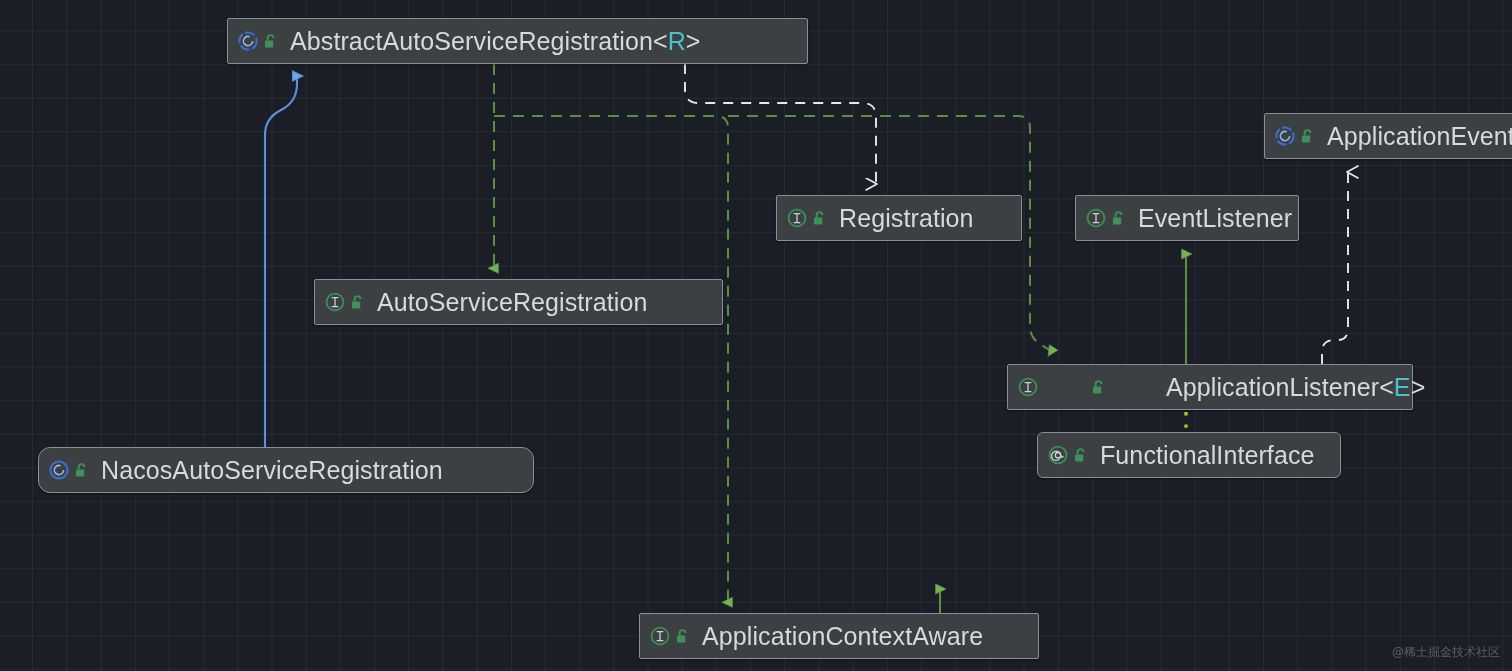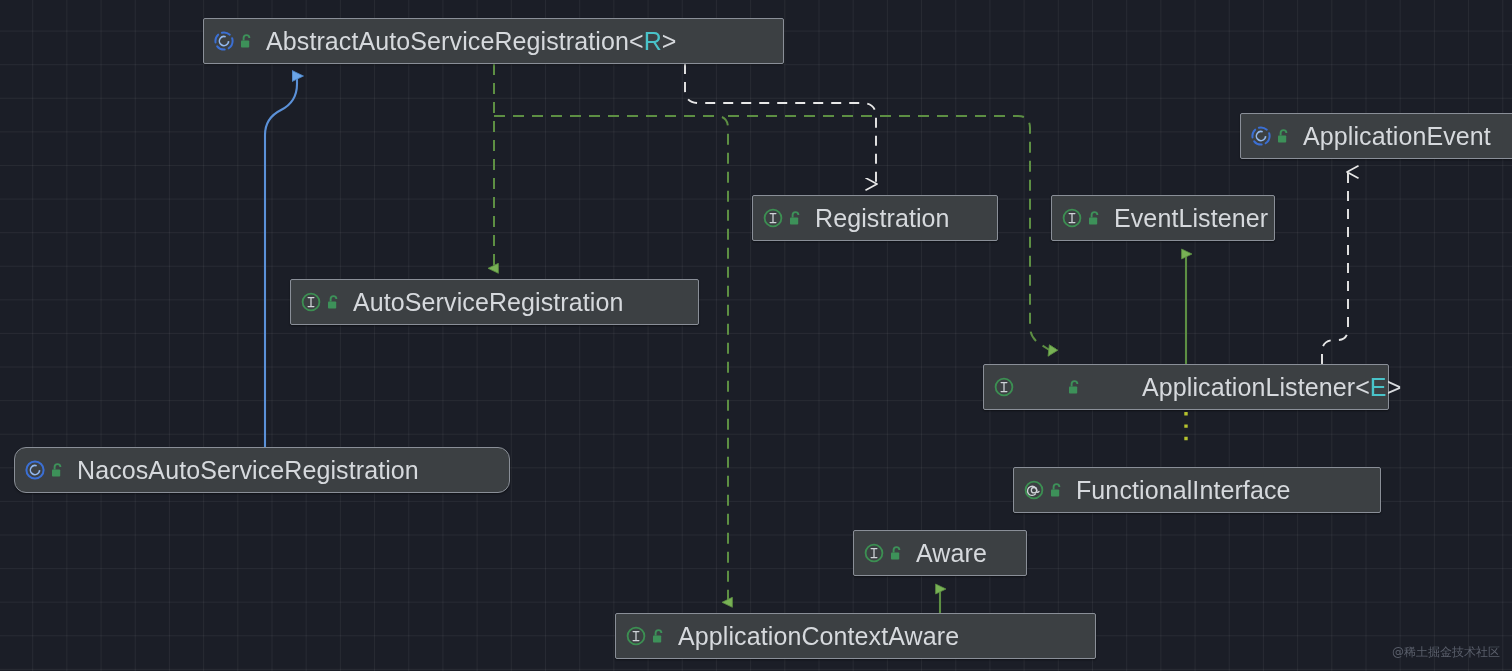--- a/index.html
+++ b/index.html
@@ -31,20 +31,21 @@
     box-sizing: border-box;
     display: flex;
     align-items: center;
     background: #3c4043;
     border: 1px solid #8a8f98;
     border-radius: 2px;
     height: 46px;
     padding: 0 14px 0 9px;
     white-space: nowrap;
     box-shadow: 0 1px 2px rgba(0,0,0,0.45);
+    margin-left: 24px;
   }
   .node .ico {
     flex: 0 0 auto;
     width: 22px;
     height: 22px;
     margin-right: 3px;
     display: block;
   }
   .node .lockico {
     flex: 0 0 auto;
@@ -196,47 +197,36 @@
       <circle cx="11" cy="11" r="8.6" fill="none" stroke="#3b6fd4" stroke-width="2"></circle>
       <circle cx="11" cy="11" r="4.6" fill="none" stroke="#93b8ee" stroke-width="1.6" stroke-dasharray="20,5.5" transform="rotate(35 11 11)"></circle>
     </svg>
     <svg class="lockico" viewBox="0 0 17 17">
       <path d="M5.6,7.4 L5.6,5.0 A2.9,2.9 0 0 1 11.4,5.0" fill="none" stroke="#3d9159" stroke-width="1.9"></path>
       <rect x="3.0" y="7.4" width="8.2" height="7.1" rx="0.8" fill="#3d9159"></rect>
     </svg>
     <span class="label">NacosAutoServiceRegistration</span>
   </div>
 
-  <div class="node" style="left:1013px; top:467px; width:368px;">
+  <div class="node" style="left:1013px; top:432px; width:304px;border-radius:6px;">
     <svg class="ico" viewBox="0 0 22 22">
       <circle cx="11" cy="11" r="8.4" fill="none" stroke="#3c8f52" stroke-width="1.8"></circle>
       <circle cx="11" cy="11.2" r="2.7" fill="none" stroke="#cfd3d8" stroke-width="1.3"></circle>
       <path d="M13.7,11.2 L13.7,13.2 A2.0,2.0 0 0 0 16.0,12.4" fill="none" stroke="#cfd3d8" stroke-width="1.3" stroke-linecap="round"></path>
       <path d="M13.7,11.2 A4.6,4.6 0 1 0 12.6,14.9" fill="none" stroke="#cfd3d8" stroke-width="1.3" stroke-linecap="round"></path>
     </svg>
     <svg class="lockico" viewBox="0 0 17 17">
       <path d="M5.6,7.4 L5.6,5.0 A2.9,2.9 0 0 1 11.4,5.0" fill="none" stroke="#3d9159" stroke-width="1.9"></path>
       <rect x="3.0" y="7.4" width="8.2" height="7.1" rx="0.8" fill="#3d9159"></rect>
     </svg>
     <span class="label">FunctionalInterface</span>
   </div>
 
-  <div class="node" style="left:853px; top:530px; width:174px;">
-    <svg class="ico" viewBox="0 0 22 22">
-      <circle cx="11" cy="11" r="8.4" fill="none" stroke="#3c8f52" stroke-width="1.8"></circle>
-      <path d="M8.1,6.5 L13.9,6.5 M11,6.5 L11,15.5 M8.1,15.5 L13.9,15.5" stroke="#cfd3d8" stroke-width="1.25" fill="none" stroke-linecap="round"></path>
-    </svg>
-    <svg class="lockico" viewBox="0 0 17 17">
-      <path d="M5.6,7.4 L5.6,5.0 A2.9,2.9 0 0 1 11.4,5.0" fill="none" stroke="#3d9159" stroke-width="1.9"></path>
-      <rect x="3.0" y="7.4" width="8.2" height="7.1" rx="0.8" fill="#3d9159"></rect>
-    </svg>
-    <span class="label">Aware</span>
-  </div>
-
-  <div class="node" style="left:615px; top:613px; width:481px;">
+
+  <div class="node" style="left:615px; top:613px; width:400px;">
     <svg class="ico" viewBox="0 0 22 22">
       <circle cx="11" cy="11" r="8.4" fill="none" stroke="#3c8f52" stroke-width="1.8"></circle>
       <path d="M8.1,6.5 L13.9,6.5 M11,6.5 L11,15.5 M8.1,15.5 L13.9,15.5" stroke="#cfd3d8" stroke-width="1.25" fill="none" stroke-linecap="round"></path>
     </svg>
     <svg class="lockico" viewBox="0 0 17 17">
       <path d="M5.6,7.4 L5.6,5.0 A2.9,2.9 0 0 1 11.4,5.0" fill="none" stroke="#3d9159" stroke-width="1.9"></path>
       <rect x="3.0" y="7.4" width="8.2" height="7.1" rx="0.8" fill="#3d9159"></rect>
     </svg>
     <span class="label">ApplicationContextAware</span>
   </div>

